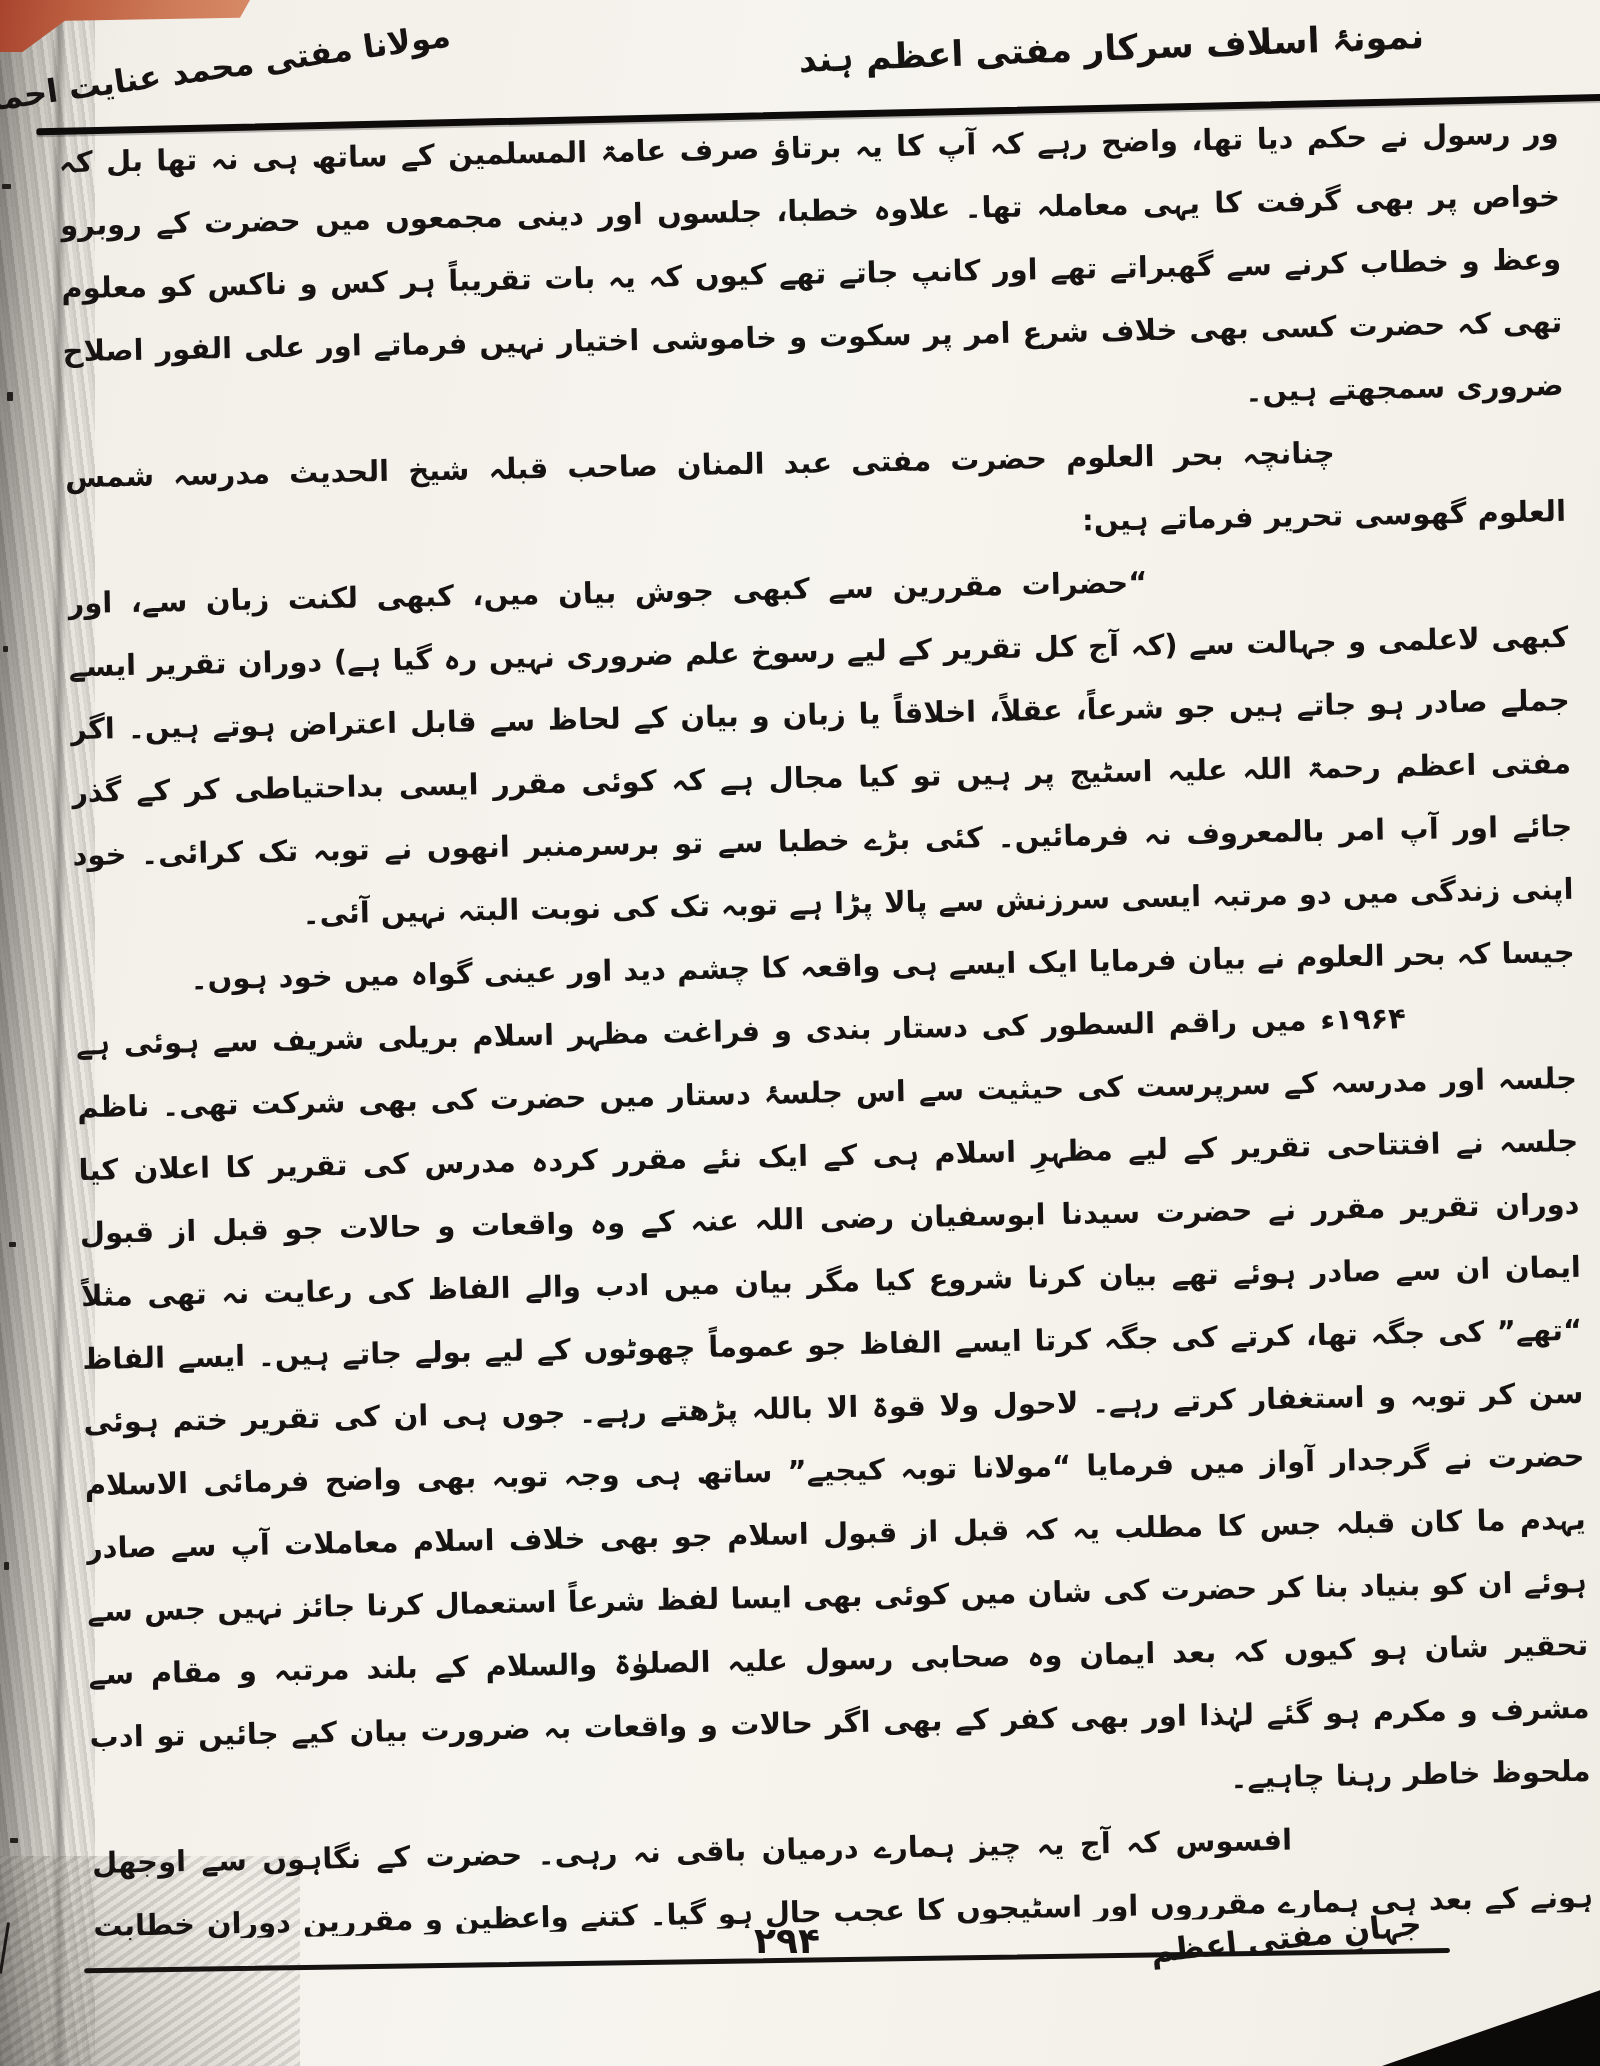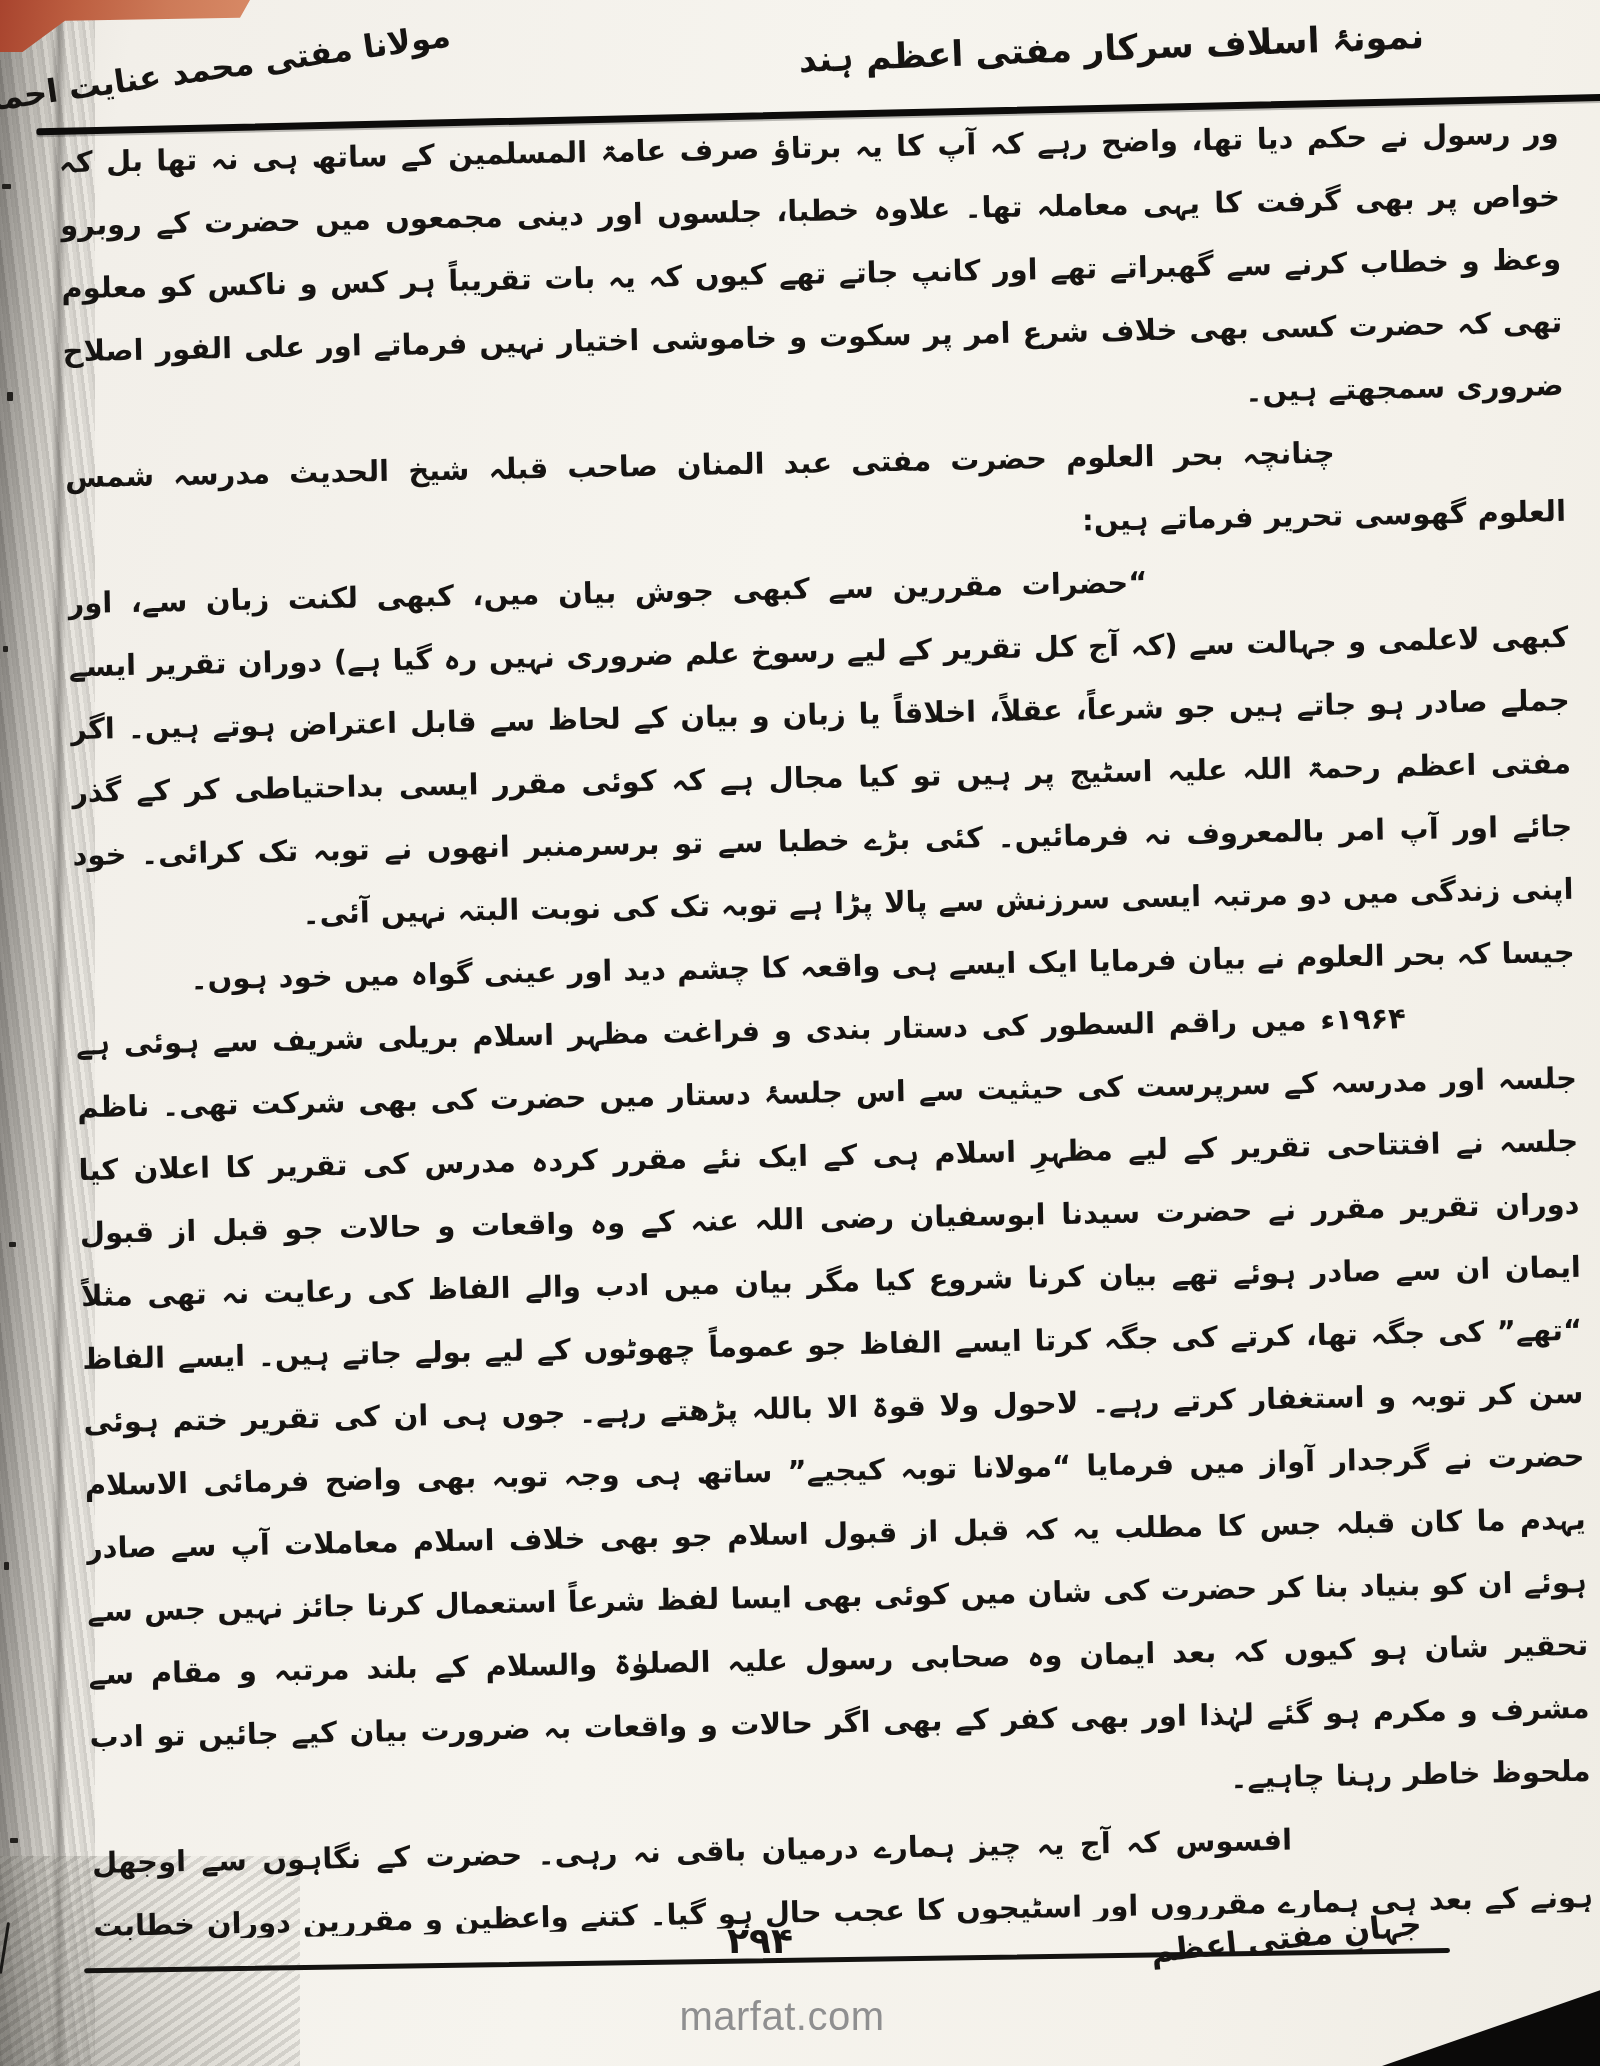--- a/index.html
+++ b/index.html
@@ -83,21 +83,21 @@
     background:#141311;border-radius:3px;
     transform:rotate(-0.85deg);transform-origin:100% 50%;
   }
   .ftr-title{
     position:absolute;left:1212px;top:1916px;width:210px;
     font-size:31px;font-weight:700;direction:rtl;white-space:nowrap;
     transform:rotate(-6deg);
   }
   .ftr-page{
     position:absolute;left:700px;top:1920px;width:120px;
-    font-size:36px;font-weight:800;text-align:center;direction:rtl;
+    font-size:36px;font-weight:800;text-align:right;direction:rtl;
   }
   .watermark{
     position:absolute;left:632px;top:1994px;width:300px;
     font-family:"Liberation Sans",sans-serif;font-size:40px;font-weight:400;
     color:#8f8f90;text-align:center;letter-spacing:.5px;
   }
 </style>
 </head>
 <body>
 
@@ -126,15 +126,14 @@
     <p class="ind-420">“حضرات مقررین سے کبھی جوش بیان میں، کبھی لکنت زبان سے، اور کبھی لاعلمی و جہالت سے (کہ آج کل تقریر کے لیے رسوخ علم ضروری نہیں رہ گیا ہے) دوران تقریر ایسے جملے صادر ہو جاتے ہیں جو شرعاً، عقلاً، اخلاقاً یا زبان و بیان کے لحاظ سے قابل اعتراض ہوتے ہیں۔ اگر مفتی اعظم رحمۃ اللہ علیہ اسٹیج پر ہیں تو کیا مجال ہے کہ کوئی مقرر ایسی بداحتیاطی کر کے گذر جائے اور آپ امر بالمعروف نہ فرمائیں۔ کئی بڑے خطبا سے تو برسرمنبر انھوں نے توبہ تک کرائی۔ خود اپنی زندگی میں دو مرتبہ ایسی سرزنش سے پالا پڑا ہے توبہ تک کی نوبت البتہ نہیں آئی۔</p>
     <p class="ind-0">جیسا کہ بحر العلوم نے بیان فرمایا ایک ایسے ہی واقعہ کا چشم دید اور عینی گواہ میں خود ہوں۔</p>
     <p class="ind-170">۱۹۶۴ء میں راقم السطور کی دستار بندی و فراغت مظہر اسلام بریلی شریف سے ہوئی ہے جلسہ اور مدرسہ کے سرپرست کی حیثیت سے اس جلسۂ دستار میں حضرت کی بھی شرکت تھی۔ ناظم جلسہ نے افتتاحی تقریر کے لیے مظہرِ اسلام ہی کے ایک نئے مقرر کردہ مدرس کی تقریر کا اعلان کیا دوران تقریر مقرر نے حضرت سیدنا ابوسفیان رضی اللہ عنہ کے وہ واقعات و حالات جو قبل از قبول ایمان ان سے صادر ہوئے تھے بیان کرنا شروع کیا مگر بیان میں ادب والے الفاظ کی رعایت نہ تھی مثلاً “تھے” کی جگہ تھا، کرتے کی جگہ کرتا ایسے الفاظ جو عموماً چھوٹوں کے لیے بولے جاتے ہیں۔ ایسے الفاظ سن کر توبہ و استغفار کرتے رہے۔ لاحول ولا قوۃ الا باللہ پڑھتے رہے۔ جوں ہی ان کی تقریر ختم ہوئی حضرت نے گرجدار آواز میں فرمایا “مولانا توبہ کیجیے” ساتھ ہی وجہ توبہ بھی واضح فرمائی الاسلام یہدم ما کان قبلہ جس کا مطلب یہ کہ قبل از قبول اسلام جو بھی خلاف اسلام معاملات آپ سے صادر ہوئے ان کو بنیاد بنا کر حضرت کی شان میں کوئی بھی ایسا لفظ شرعاً استعمال کرنا جائز نہیں جس سے تحقیر شان ہو کیوں کہ بعد ایمان وہ صحابی رسول علیہ الصلوٰۃ والسلام کے بلند مرتبہ و مقام سے مشرف و مکرم ہو گئے لہٰذا اور بھی کفر کے بھی اگر حالات و واقعات بہ ضرورت بیان کیے جائیں تو ادب ملحوظ خاطر رہنا چاہیے۔</p>
     <p class="ind-300">افسوس کہ آج یہ چیز ہمارے درمیان باقی نہ رہی۔ حضرت کے نگاہوں سے اوجھل ہونے کے بعد ہی ہمارے مقرروں اور اسٹیجوں کا عجب حال ہو گیا۔ کتنے واعظین و مقررین دوران خطابت ایسے جملے یا باتیں پیش کرتے ہیں جن کی ضرب براہ راست اسلام کی بنیادی باتوں پر پڑتی ہے۔ اولاً تو کوئی ٹوکتا نہیں۔ الا ماشاء اللہ۔ اور اگر کسی بندۂ خدا نے احساس ذمہ داری کے تحت کسی ایسی خطا پر توجہ بھی دلائی تو بجائے ممنون و متشکور ہونے کے جنگ و جدال اور بحث و مباحثہ کا دروازہ کھول دیا جاتا ہے۔</p>
 
   </div>
 
   <div class="ftr-rule"></div>
   <div class="ftr-title">جہانِ مفتی اعظم</div>
   <div class="ftr-page">۲۹۴</div>
-  <div class="watermark">marfat.com</div>
 
 </div>
 
 </body></html>

